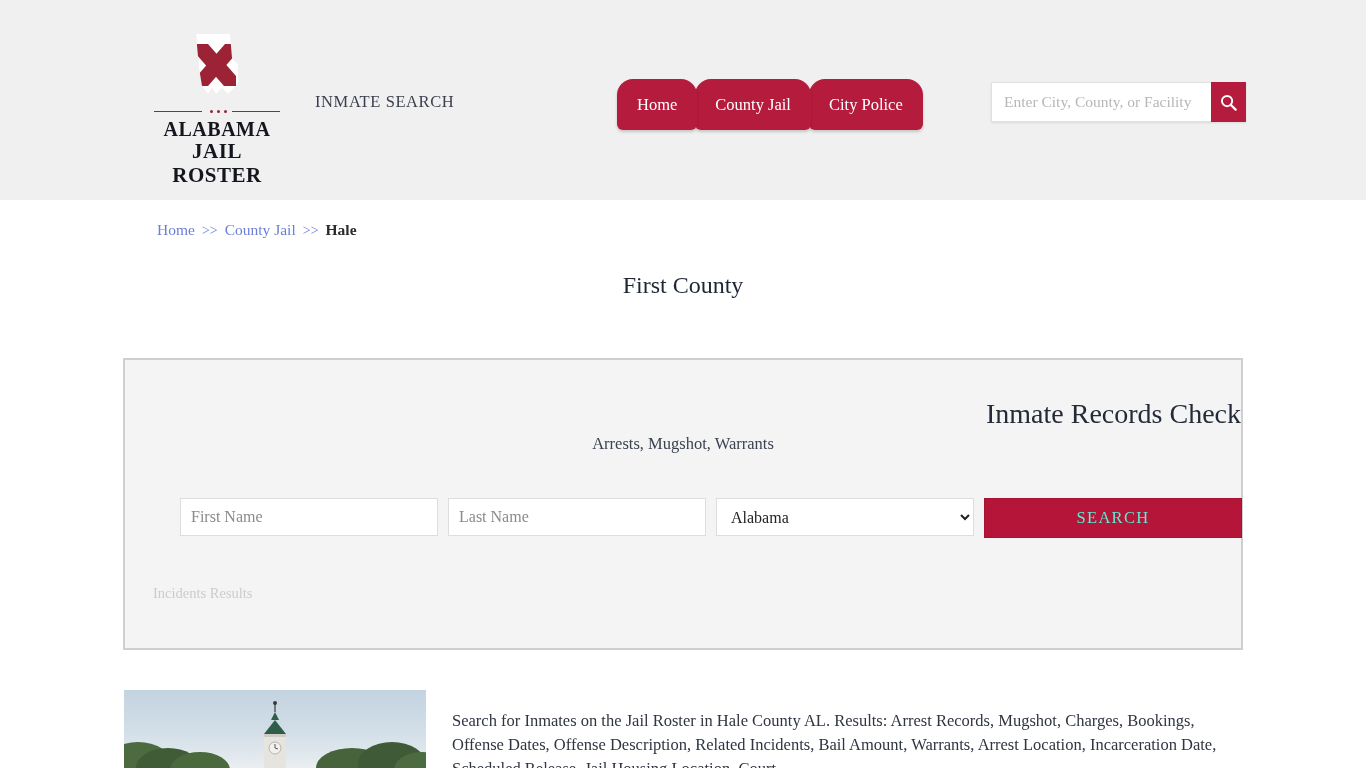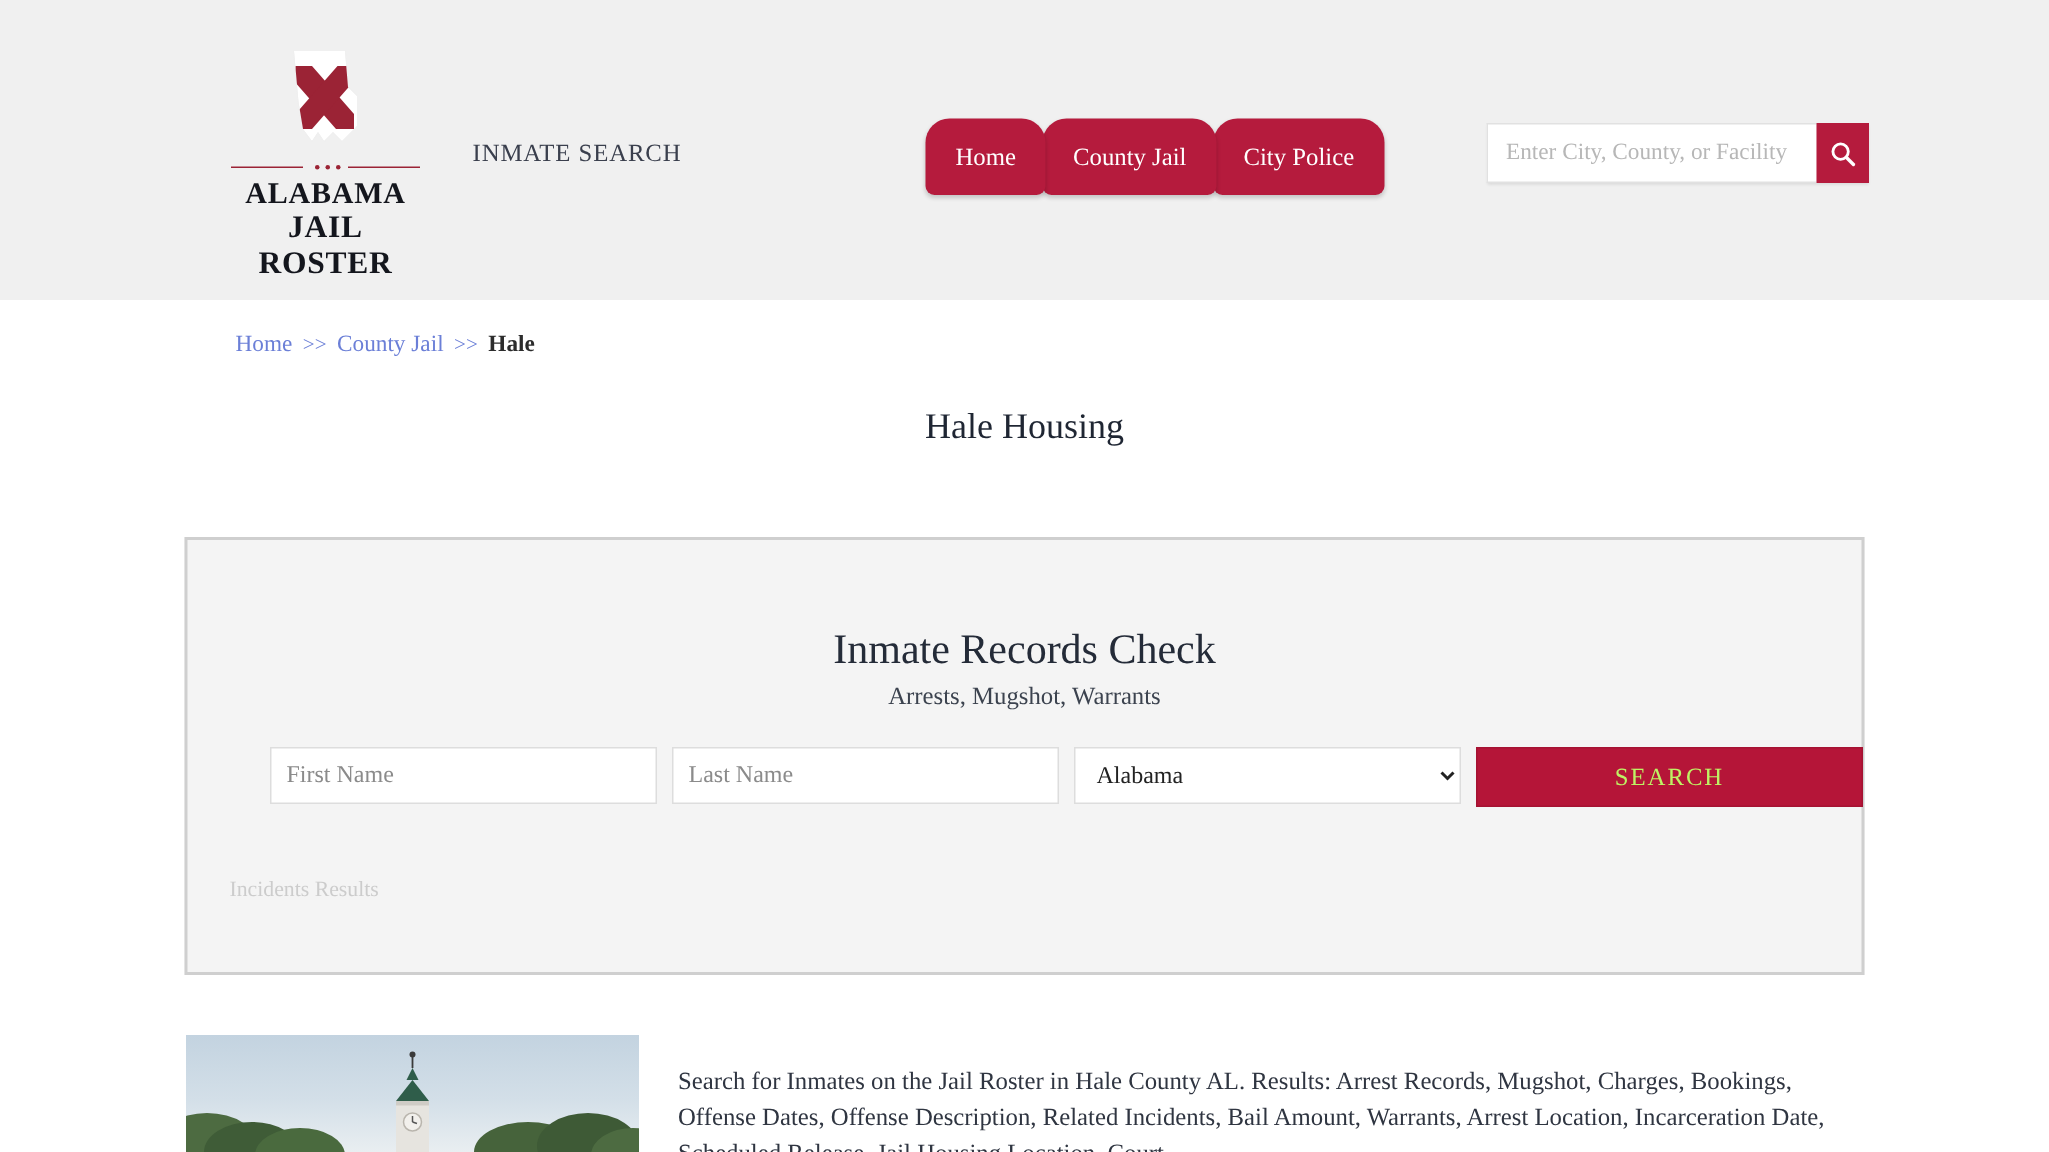--- a/index.html
+++ b/index.html
@@ -176,22 +176,22 @@
     position: absolute;
     left: 123px;
     top: 358px;
     width: 1120px;
     height: 292px;
     background: #f4f4f4;
     border: 2px solid #cfcfcf;
   }
   .panel-title {
     margin: 0;
-    padding-top: 58px;
-    text-align: center;
+    padding-top: 38px;
+    text-align: right;
     font-size: 28px;
     color: #242b38;
     font-weight: normal;
   }
   .panel-sub {
     margin: 4px 0 0 0;
     text-align: center;
     font-size: 16.5px;
     color: #3c434f;
   }
@@ -226,21 +226,21 @@
     font-family: "Liberation Serif", "DejaVu Serif", serif;
     color: #222;
     margin-right: 10px;
     outline: none;
   }
   .form-row .search-submit {
     width: 258px;
     height: 40px;
     background: #b51538;
     border: 1px solid #a51232;
-    color: #bef264;
+    color: #5eead4;
     font-size: 16.5px;
     letter-spacing: 1.3px;
     font-family: "Liberation Serif", "DejaVu Serif", serif;
     cursor: pointer;
   }
   .sponsored-label {
     position: absolute;
     left: 28px;
     top: 225px;
     font-size: 14.5px;
@@ -325,21 +325,21 @@
       </button>
     </div>
 
   </div>
 </div>
 
 <div class="breadcrumb">
   <a href="#">Home</a><span class="sep">&gt;&gt;</span><a href="#">County Jail</a><span class="sep">&gt;&gt;</span><span class="current">Hale</span>
 </div>
 
-<h1 class="page-title">Hale Housing</h1>
+<h1 class="page-title">First County</h1>
 
 <section class="sponsor-panel">
   <h2 class="panel-title">Inmate Records Check</h2>
   <p class="panel-sub">Arrests, Mugshot, Warrants</p>
 
   <form class="form-row">
     <input class="txt" type="text" placeholder="First Name" style="">
     <input class="txt" type="text" placeholder="Last Name" style="">
     <select class="state">
       <option>Alabama</option>

